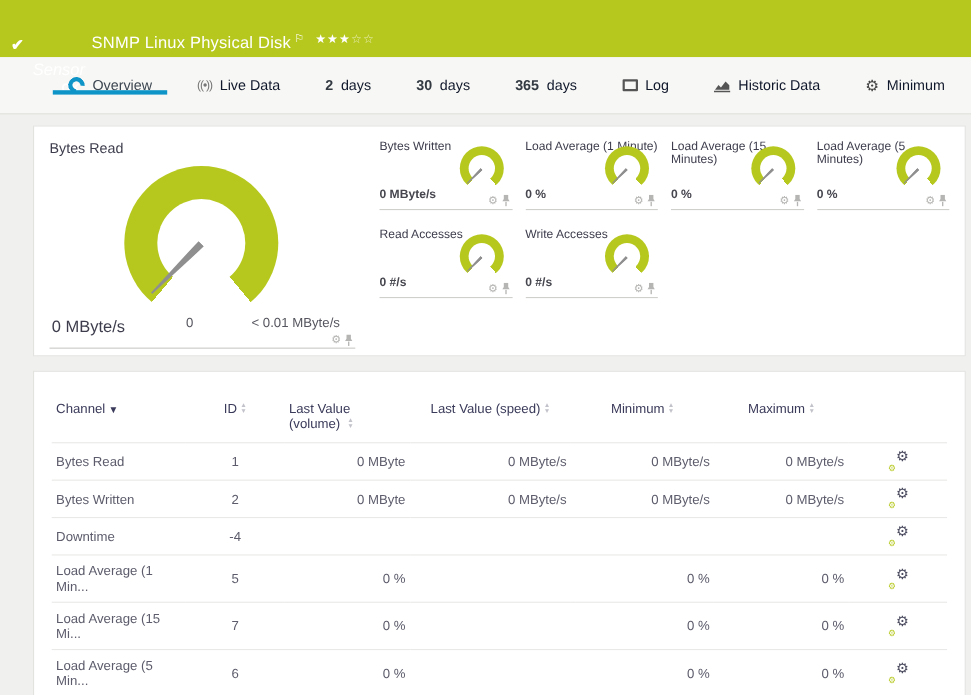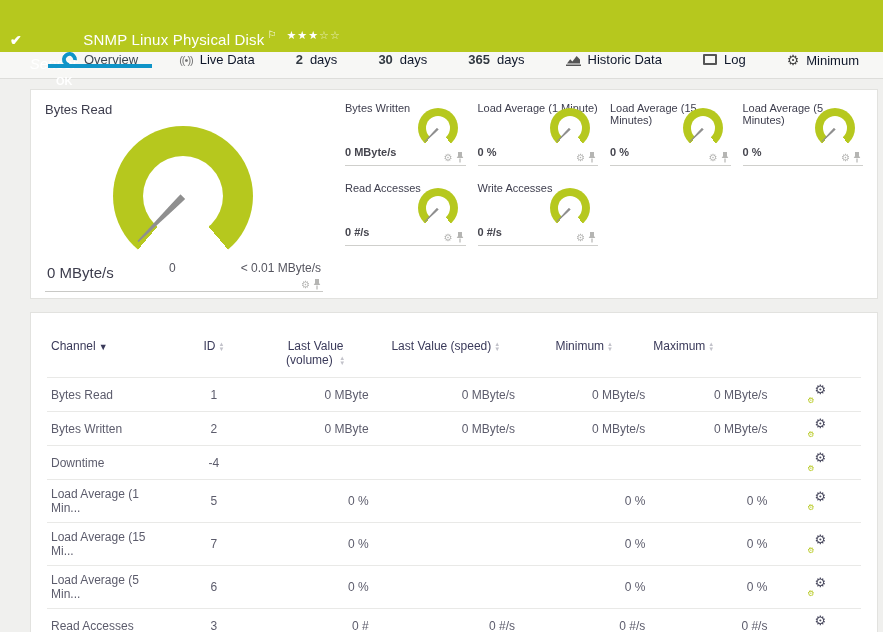--- a/index.html
+++ b/index.html
@@ -11,22 +11,22 @@
   .topbar-line1 { display:flex; align-items:center; font-size:15px; }
   .check-icon { font-size:14px; font-weight:bold; margin-right:8px; }
   .sensor-type { font-style:italic; margin-right:6px;margin-top:48px; }
   .sensor-title { letter-spacing:.2px; }
   .flag-icon { font-size:10px; position:relative; top:-5px; margin-left:3px; cursor:pointer; }
   .stars { margin-left:10px; font-size:11px; letter-spacing:1px; position:relative; top:-4px; cursor:pointer; }
   .stars .dim { opacity:.65; }
   .status-line { margin-left:46px; margin-top:3px; font-size:11px; font-weight:bold; }
 
   
-  .tabbar { height:27px; background:#f7f7f5; border-bottom:1px solid #ddddda;
-            display:flex; justify-content:space-between; align-items:flex-start;
+  .tabbar { height:52px; background:#f7f7f5; border-bottom:1px solid #ddddda;
+            display:flex; justify-content:space-between; align-items:center;
             padding:0 10px 0 48px; }
   .tab { display:flex; align-items:center; gap:7px; padding:0 14px; font-size:13px;
          color:#5a6067; cursor:pointer; position:relative; white-space:nowrap; }
   .tab .num { font-weight:bold; color:#333a42; }
   .tab .lbl { color:#0f172a; }
   .tab.active .lbl { color:#3c4650; }
   .tab.active::after { content:""; position:absolute; left:0; right:0; bottom:-1px; height:4px; background:#0f94c8; }
   .gauge-icon { width:15px; height:15px; border-radius:50%; border:4px solid #0f94c8;
                 border-bottom-color:transparent; transform:rotate(-40deg); display:inline-block; }
   .broadcast-icon { font-size:11px; color:#777; letter-spacing:-1px; }
@@ -45,21 +45,21 @@
            background:conic-gradient(from 220deg, #b6c81e 0deg 280deg, transparent 280deg 360deg); }
   .gauge::before { content:""; position:absolute; background:#fff; border-radius:50%; z-index:1; }
   .gauge-big { position:absolute; left:68px; top:24px; width:140px; height:140px; }
   .gauge-big::before { inset:30px; }
   .needle { position:absolute; top:50%; left:50%; transform-origin:0 50%; transform:rotate(135deg);
             background:#8f8f8f; z-index:2; clip-path:polygon(0 0, 100% 38%, 100% 62%, 0 100%); }
   .needle-big { width:64px; height:7px; margin-top:-3px; }
   .needle-small { width:19px; height:3px; margin-top:-1px; }
   .primary-value { position:absolute; left:2px; bottom:10px; font-size:15px; color:#3d3d4d; }
   .scale-start { position:absolute; left:124px; bottom:16px; font-size:12px; color:#55555f; }
-  .scale-end { position:absolute; right:2px; bottom:16px; font-size:12px; color:#55555f; }
+  .scale-end { position:absolute; right:14px; bottom:16px; font-size:12px; color:#55555f; }
   .icon-pair { display:flex; gap:3px; align-items:center; }
   .mini-gear { font-size:10px; color:#b5b5b3; font-style:normal; cursor:pointer; }
   .pin-icon { cursor:pointer; display:inline-block; }
   .primary-icons { position:absolute; right:2px; bottom:1px; }
 
   .mini-grid { flex:1; display:grid; grid-template-columns:repeat(4,1fr); column-gap:12px; row-gap:16px; align-content:start; }
   .mini-cell { position:relative; height:64px; border-bottom:1px solid #cfcfcc; }
   .mini-label { font-size:11px; color:#3d3d4d; }
   .gauge-mini { position:absolute; right:8px; top:6px; width:40px; height:40px; }
   .gauge-mini::before { inset:8px; }
@@ -68,24 +68,24 @@
 
   
   .panel-table { margin-top:13px; padding:20px 16px 8px 16px; min-height:300px; }
   table { width:100%; border-collapse:collapse; font-size:12px; color:#5c5c6c; }
   th { font-weight:normal; font-size:12px; color:#3a3a5a; padding:6px 4px 10px 4px;
        vertical-align:top; cursor:pointer; }
   td { padding:7px 4px; }
   tbody tr { border-top:1px solid #e9e9e7; }
   .col-channel { width:15%; text-align:left; }
   .col-id { width:11%; text-align:center; }
-  .col-lastvol { width:14%; } th.col-lastvol { text-align:center;text-decoration:underline; } td.col-lastvol { text-align:right; }
+  .col-lastvol { width:14%; } th.col-lastvol { text-align:left;text-decoration:underline; } td.col-lastvol { text-align:right; }
   .col-lastspeed { width:18%; } th.col-lastspeed { text-align:center; } td.col-lastspeed { text-align:right; }
   .col-min { width:16%; } th.col-min { text-align:center; } td.col-min { text-align:right; }
-  .col-max { width:15%; } th.col-max { text-align:left; } td.col-max { text-align:right; }
+  .col-max { width:15%; } th.col-max { text-align:center; } td.col-max { text-align:right; }
   .col-gears { width:11%; text-align:center; }
   .sort-desc { color:#3a3a5a; font-size:9px; margin-left:3px; }
   .sort-both { display:inline-block; vertical-align:middle; margin-left:3px; line-height:5px; }
   .sort-both span { display:block; font-size:6px; color:#c2c2ca; }
   .gears { position:relative; display:inline-block; width:20px; height:16px; cursor:pointer; }
   .gears .big { position:absolute; right:0; top:-3px; font-size:13px; color:#4b4b60; font-style:normal; }
   .gears .small { position:absolute; left:1px; bottom:-4px; font-size:8px; color:#b6c81e; font-style:normal; }
   .lastvol-hdr-wrap { display:inline-block; max-width:70px; }
 </style>
 </head>
@@ -117,29 +117,29 @@
   </div>
   <div class="tab">
     <span class="num">30</span>
     <span class="lbl">days</span>
   </div>
   <div class="tab">
     <span class="num">365</span>
     <span class="lbl">days</span>
   </div>
   <div class="tab">
+    <span class="window-icon"></span>
+    <span class="lbl">Log</span>
+  </div>
+  <div class="tab">
     <svg width="15" height="12" viewBox="0 0 15 12">
         <path d="M0 10.5h15V12H0z" fill="#555"></path>
         <path d="M1 9.5l3.2-4.2 2.2 2.2L10.6 2l3.4 3.4v4.1z" fill="#555"></path>
       </svg>
     <span class="lbl">Historic Data</span>
-  </div>
-  <div class="tab">
-    <span class="window-icon"></span>
-    <span class="lbl">Log</span>
   </div>
   <div class="tab">
     <i class="gear-glyph">⚙</i>
     <span class="lbl">Minimum</span>
   </div>
 </div>
 
 <div class="content">
 
   <div class="panel panel-gauges">

